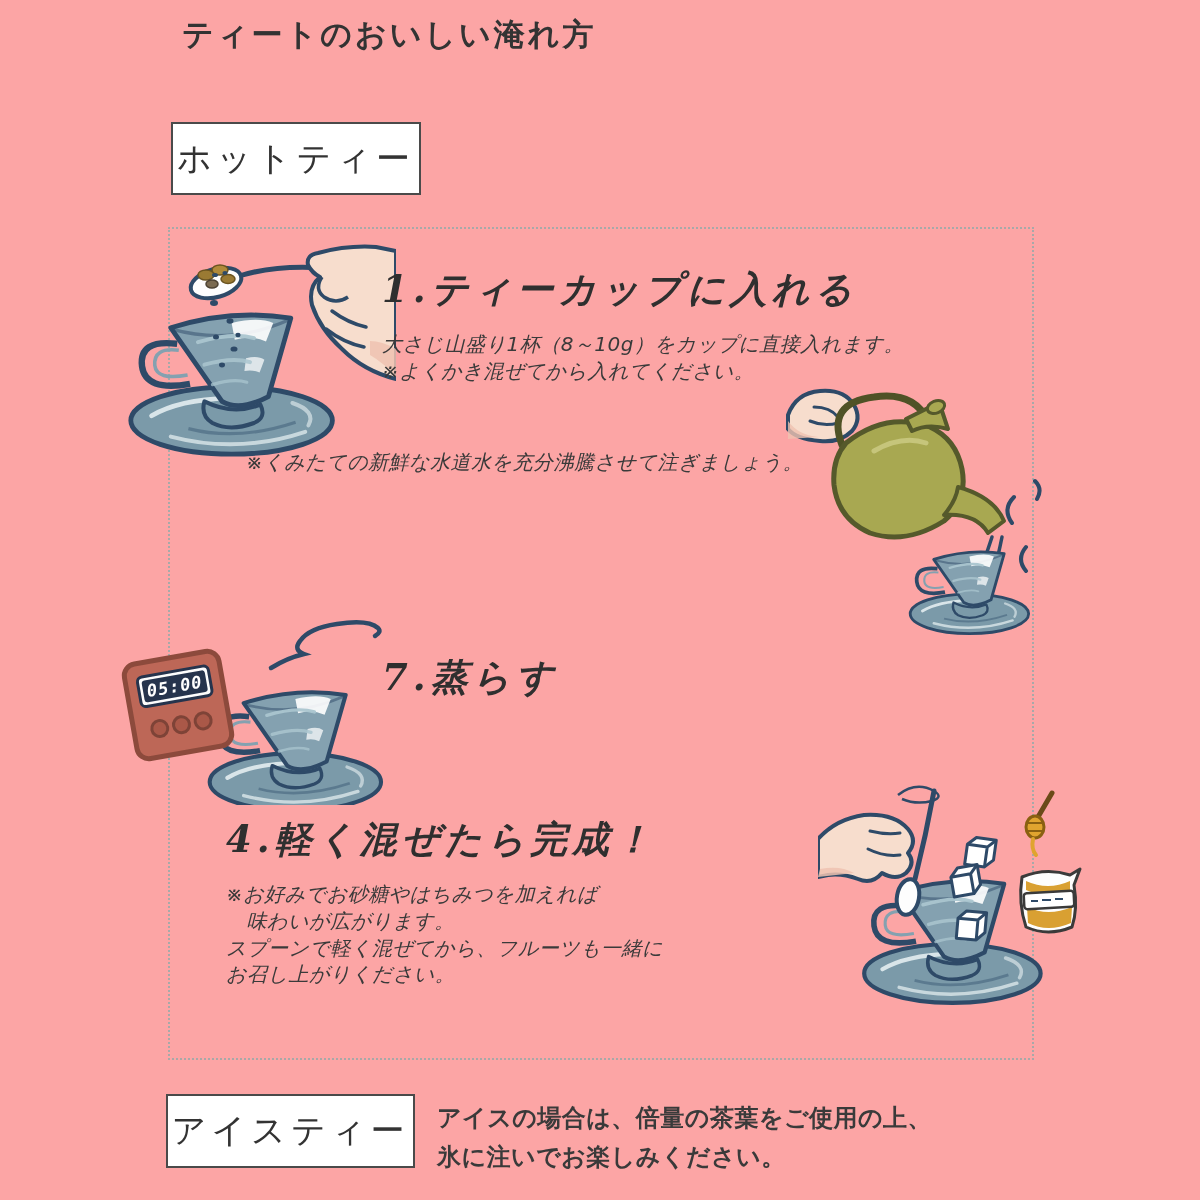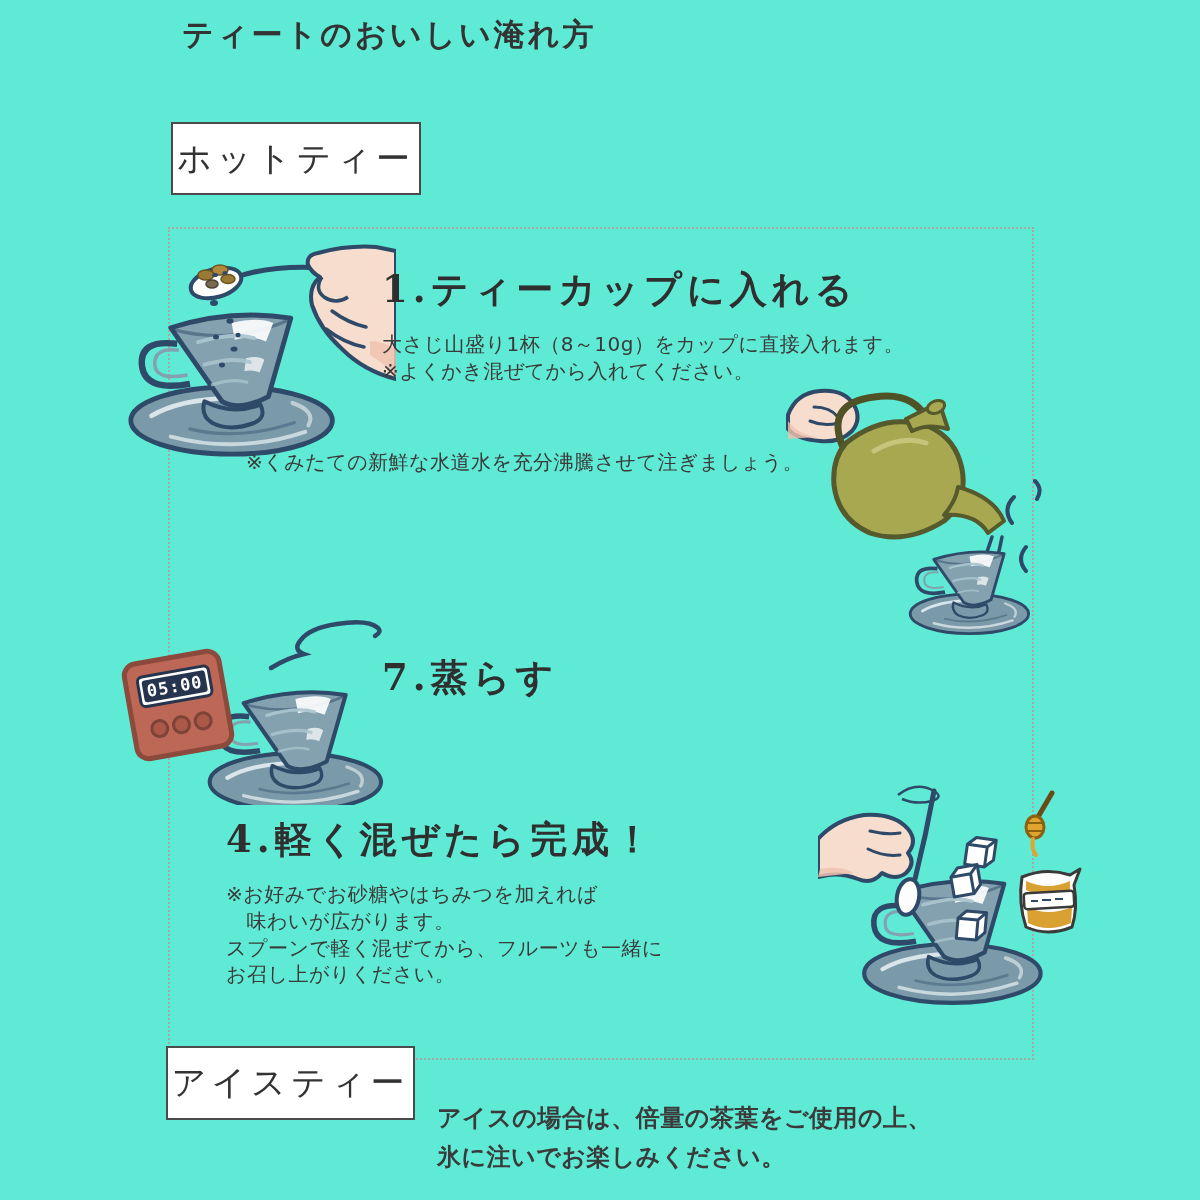--- a/index.html
+++ b/index.html
@@ -1,24 +1,24 @@
 <!DOCTYPE html>
 <html><head>
 <meta charset="utf-8">
 <style>
   html,body{margin:0;padding:0;background:#ffffff;}
-  .canvas{position:relative;width:1200px;height:1200px;background:#5eead4;overflow:hidden;
+  .canvas{position:relative;width:1200px;height:1200px;background:#fca5a5;overflow:hidden;
           font-family:"DejaVu Sans",sans-serif;color:#3a3a3a;}
   .title{position:absolute;left:182px;top:14px;margin:0;font-family:"DejaVu Serif",serif;
          font-weight:600;font-size:31px;letter-spacing:3px;color:#333333;}
   .label-box{position:absolute;border:2px solid #4a4a4a;display:flex;align-items:center;justify-content:center;
              font-family:"DejaVu Serif",serif;font-size:34px;letter-spacing:5px;color:#333333;background:#ffffff;}
   .hot-box{left:171px;top:122px;width:246px;height:69px;}
-  .ice-box{left:166px;top:1046px;width:245px;height:70px;justify-content:center;}
-  .panel{position:absolute;left:168px;top:227px;width:862px;height:829px;border:2px dotted #a8a8a8;}
+  .ice-box{left:166px;top:1094px;width:245px;height:70px;justify-content:center;}
+  .panel{position:absolute;left:168px;top:227px;width:862px;height:829px;border:2px dotted #a8a8a8;font-style:italic;}
   .step{position:absolute;}
   .step h2{margin:0 0 16px 0;font-family:"DejaVu Serif",serif;font-weight:600;font-size:37px;
            letter-spacing:5px;color:#2f2f2f;white-space:nowrap;}
   .step p{margin:0;font-size:20px;line-height:1.34;letter-spacing:0.5px;white-space:pre-line;color:#3a3a3a;}
   .step-1{left:212px;top:36px;width:660px;}
   .step-2{left:76px;top:220px;width:700px;}
   .step-3{left:212px;top:424px;width:520px;}
   .step-4{left:56px;top:586px;width:640px;}
   .illo{position:absolute;}
   .illo-1{left:-52px;top:8px;width:278px;height:220px;}

